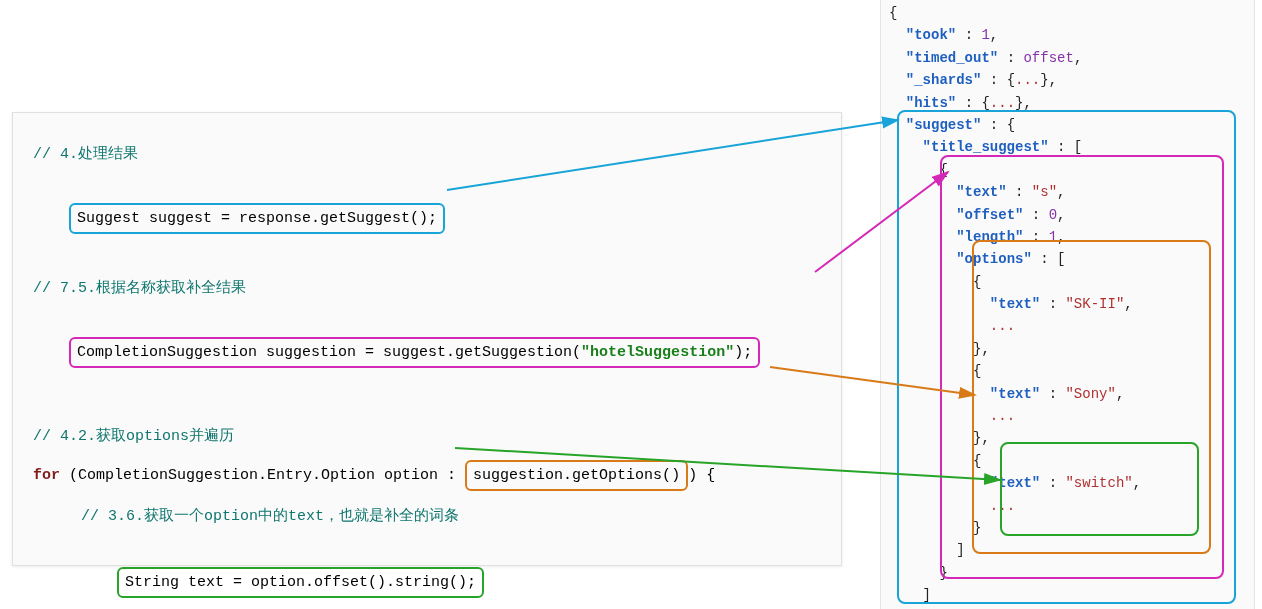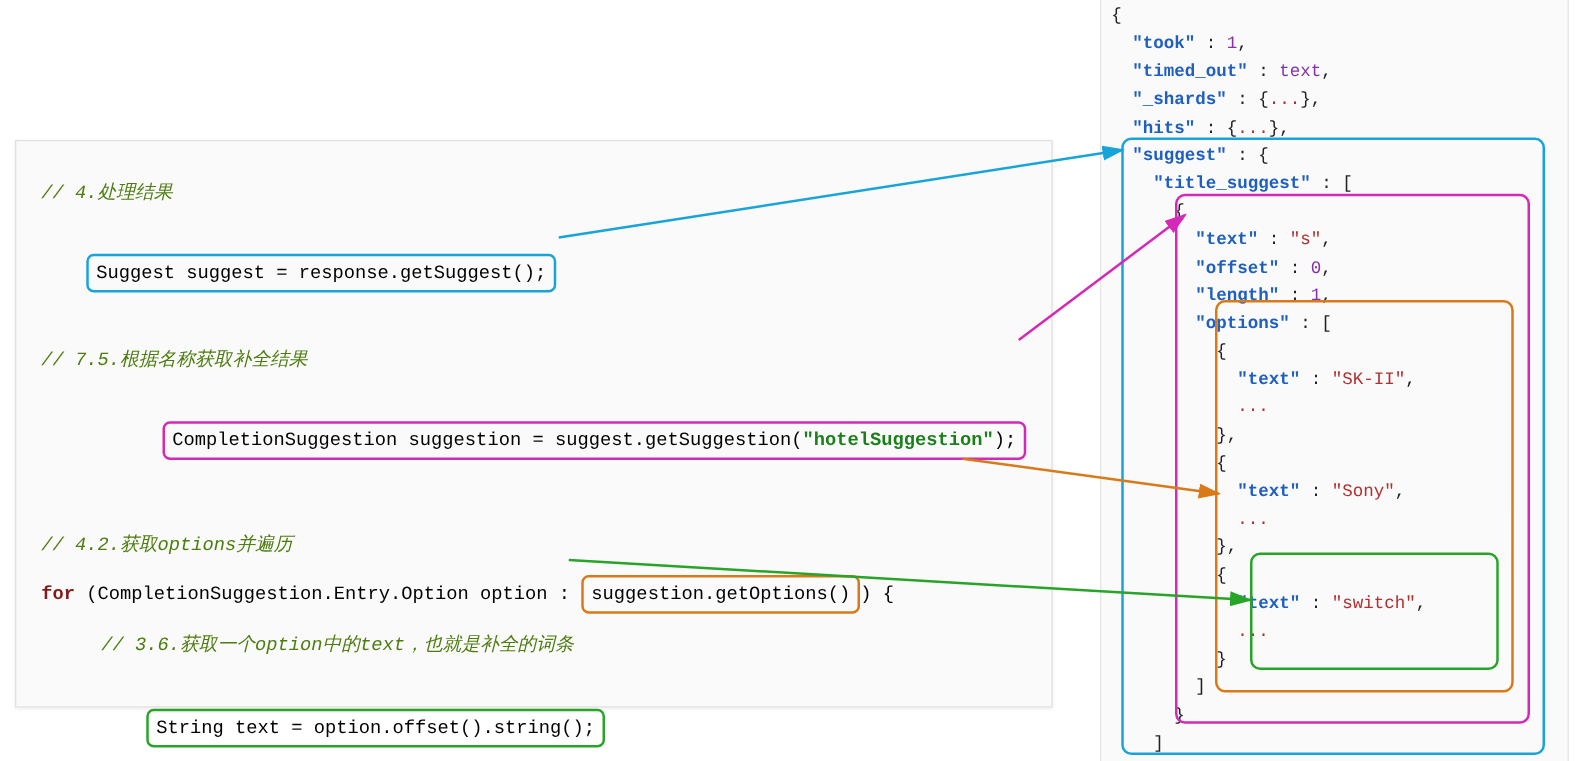--- a/index.html
+++ b/index.html
@@ -33,21 +33,21 @@
     width: 375px;
     height: 609px;
     background: #fafafa;
     border-left: 1px solid #e5e5e5;
     border-right: 1px solid #e5e5e5;
     padding: 2px 0 0 8px;
     box-sizing: border-box;
     font-size: 14px;
     line-height: 1.6;
   }
-  .comment { color: #4d7c0f; font-style: italic; }
+  .comment { color: #0f766e; }
   .kw { color: #7f1d1d; font-weight: bold; }
   .strgreen { color: #1b7f1b; font-weight: bold; }
   .jkey { color: #1e5fbf; font-weight: 600;}
   .jnum { color: #8532a8; }
   .jbool { color: #8532a8; }
   .jstr { color: #b03030; }
   .punct { color: #222; }
   .dots { color: #b03030; }
   .line { white-space: pre; display:block;}
 
@@ -82,36 +82,36 @@
 </style>
 </head>
 <body>
 
 <div class="left-panel">
   <span class="line comment">// 4.处理结果</span>
   <span class="line" style="margin-top:8px;">
     <span class="box box-cyan">Suggest suggest = response.getSuggest();</span>
   </span>
   <span class="line comment" style="margin-top:14px;">// 7.5.根据名称获取补全结果</span>
-  <span class="line" style="margin-top:8px;text-align:right;">
+  <span class="line" style="margin-top:8px;">
     <span class="box box-magenta"><span>CompletionSuggestion suggestion = suggest.getSuggestion(</span><span class="strgreen">"hotelSuggestion"</span><span>);</span></span>
   </span>
   <span class="line comment" style="margin-top:28px;">// 4.2.获取options并遍历</span>
   <span class="line" style="margin-top:10px;"><span class="kw">for</span><span> (CompletionSuggestion.Entry.Option option : </span><span class="box box-orange">suggestion.getOptions()</span><span>) {</span></span>
   <span class="line comment" style="margin-left:48px; margin-top:12px;">// 3.6.获取一个option中的text，也就是补全的词条</span>
   <span class="line" style="margin-left:48px; margin-top:10px;">
     <span class="box box-green">String text = option.offset().string();</span>
   </span>
 
 </div>
 
 <div class="right-panel">
 <span class="line"><span class="punct">{</span></span>
 <span class="line">  <span class="jkey">"took"</span><span class="punct"> : </span><span class="jnum">1</span><span class="punct">,</span></span>
-<span class="line">  <span class="jkey">"timed_out"</span><span class="punct"> : </span><span class="jbool">text</span><span class="punct">,</span></span>
+<span class="line">  <span class="jkey">"timed_out"</span><span class="punct"> : </span><span class="jbool">offset</span><span class="punct">,</span></span>
 <span class="line">  <span class="jkey">"_shards"</span><span class="punct"> : {</span><span class="dots">...</span><span class="punct">},</span></span>
 <span class="line">  <span class="jkey">"hits"</span><span class="punct"> : {</span><span class="dots">...</span><span class="punct">},</span></span>
 <span class="line">  <span class="jkey">"suggest"</span><span class="punct"> : {</span></span>
 <span class="line">    <span class="jkey">"title_suggest"</span><span class="punct"> : [</span></span>
 <span class="line">      <span class="punct">{</span></span>
 <span class="line">        <span class="jkey">"text"</span><span class="punct"> : </span><span class="jstr">"s"</span><span class="punct">,</span></span>
 <span class="line">        <span class="jkey">"offset"</span><span class="punct"> : </span><span class="jnum">0</span><span class="punct">,</span></span>
 <span class="line">        <span class="jkey">"length"</span><span class="punct"> : </span><span class="jnum">1</span><span class="punct">,</span></span>
 <span class="line">        <span class="jkey">"options"</span><span class="punct"> : [</span></span>
 <span class="line">          <span class="punct">{</span></span>

